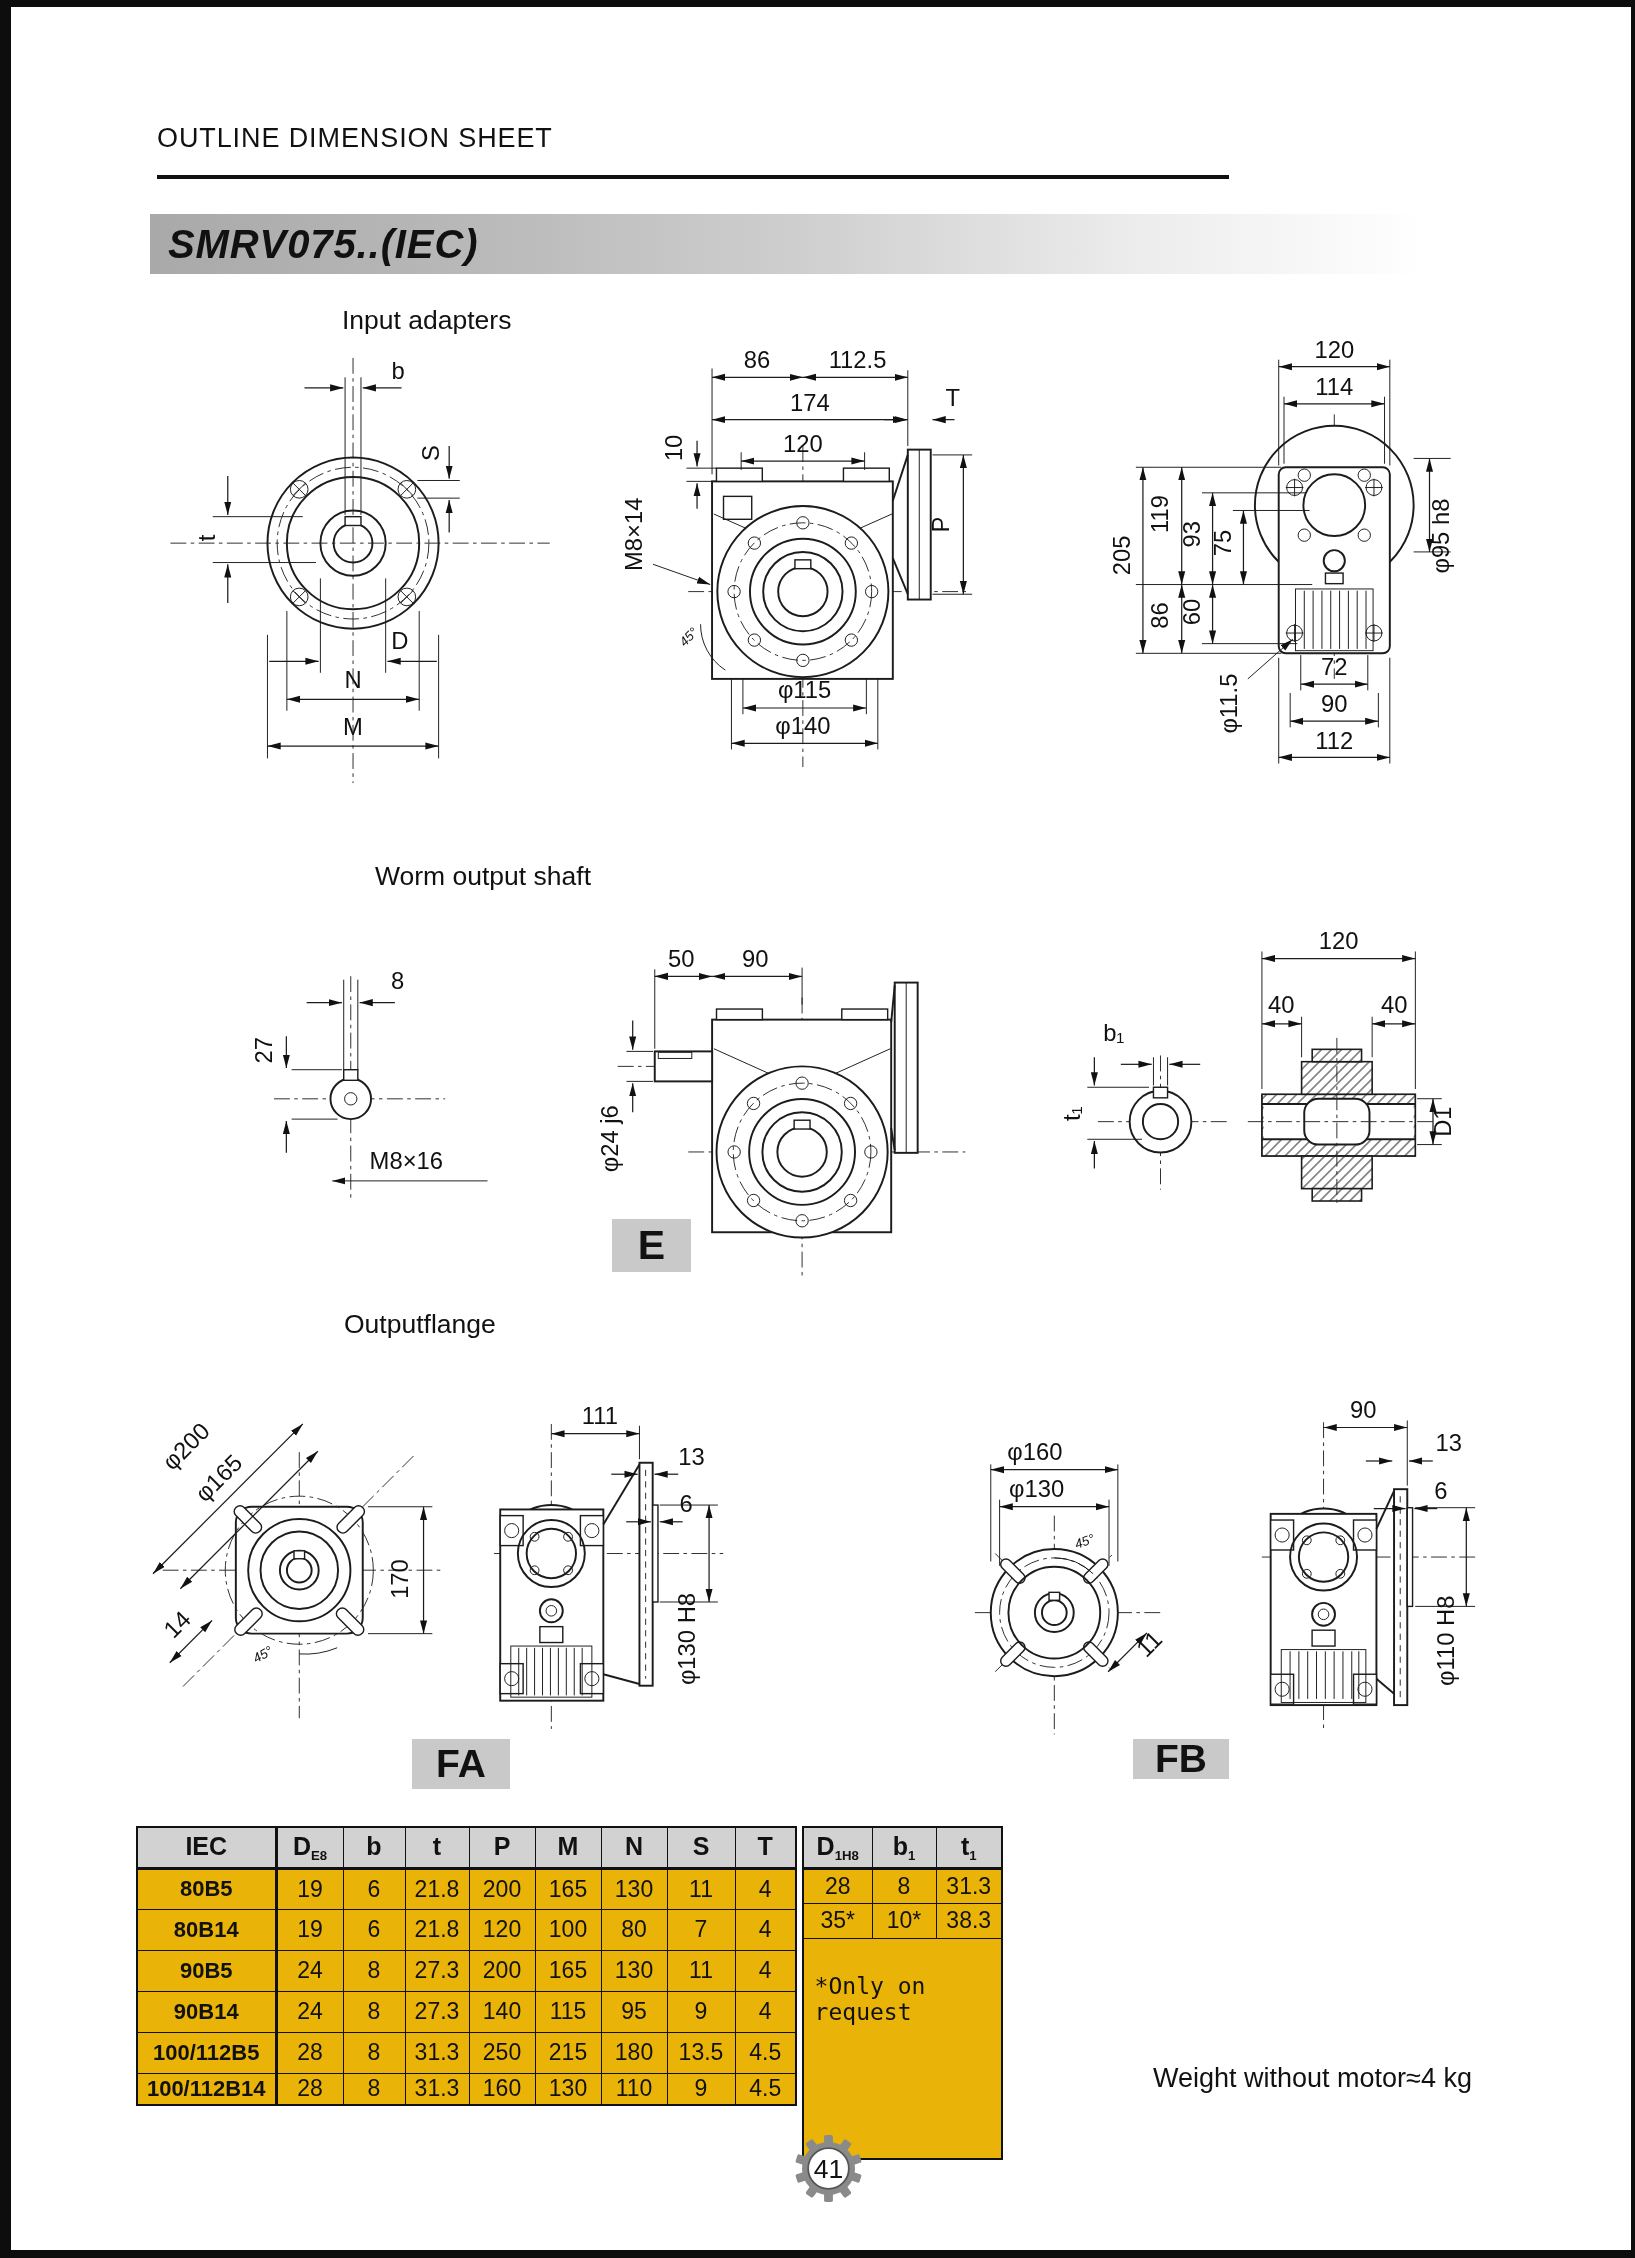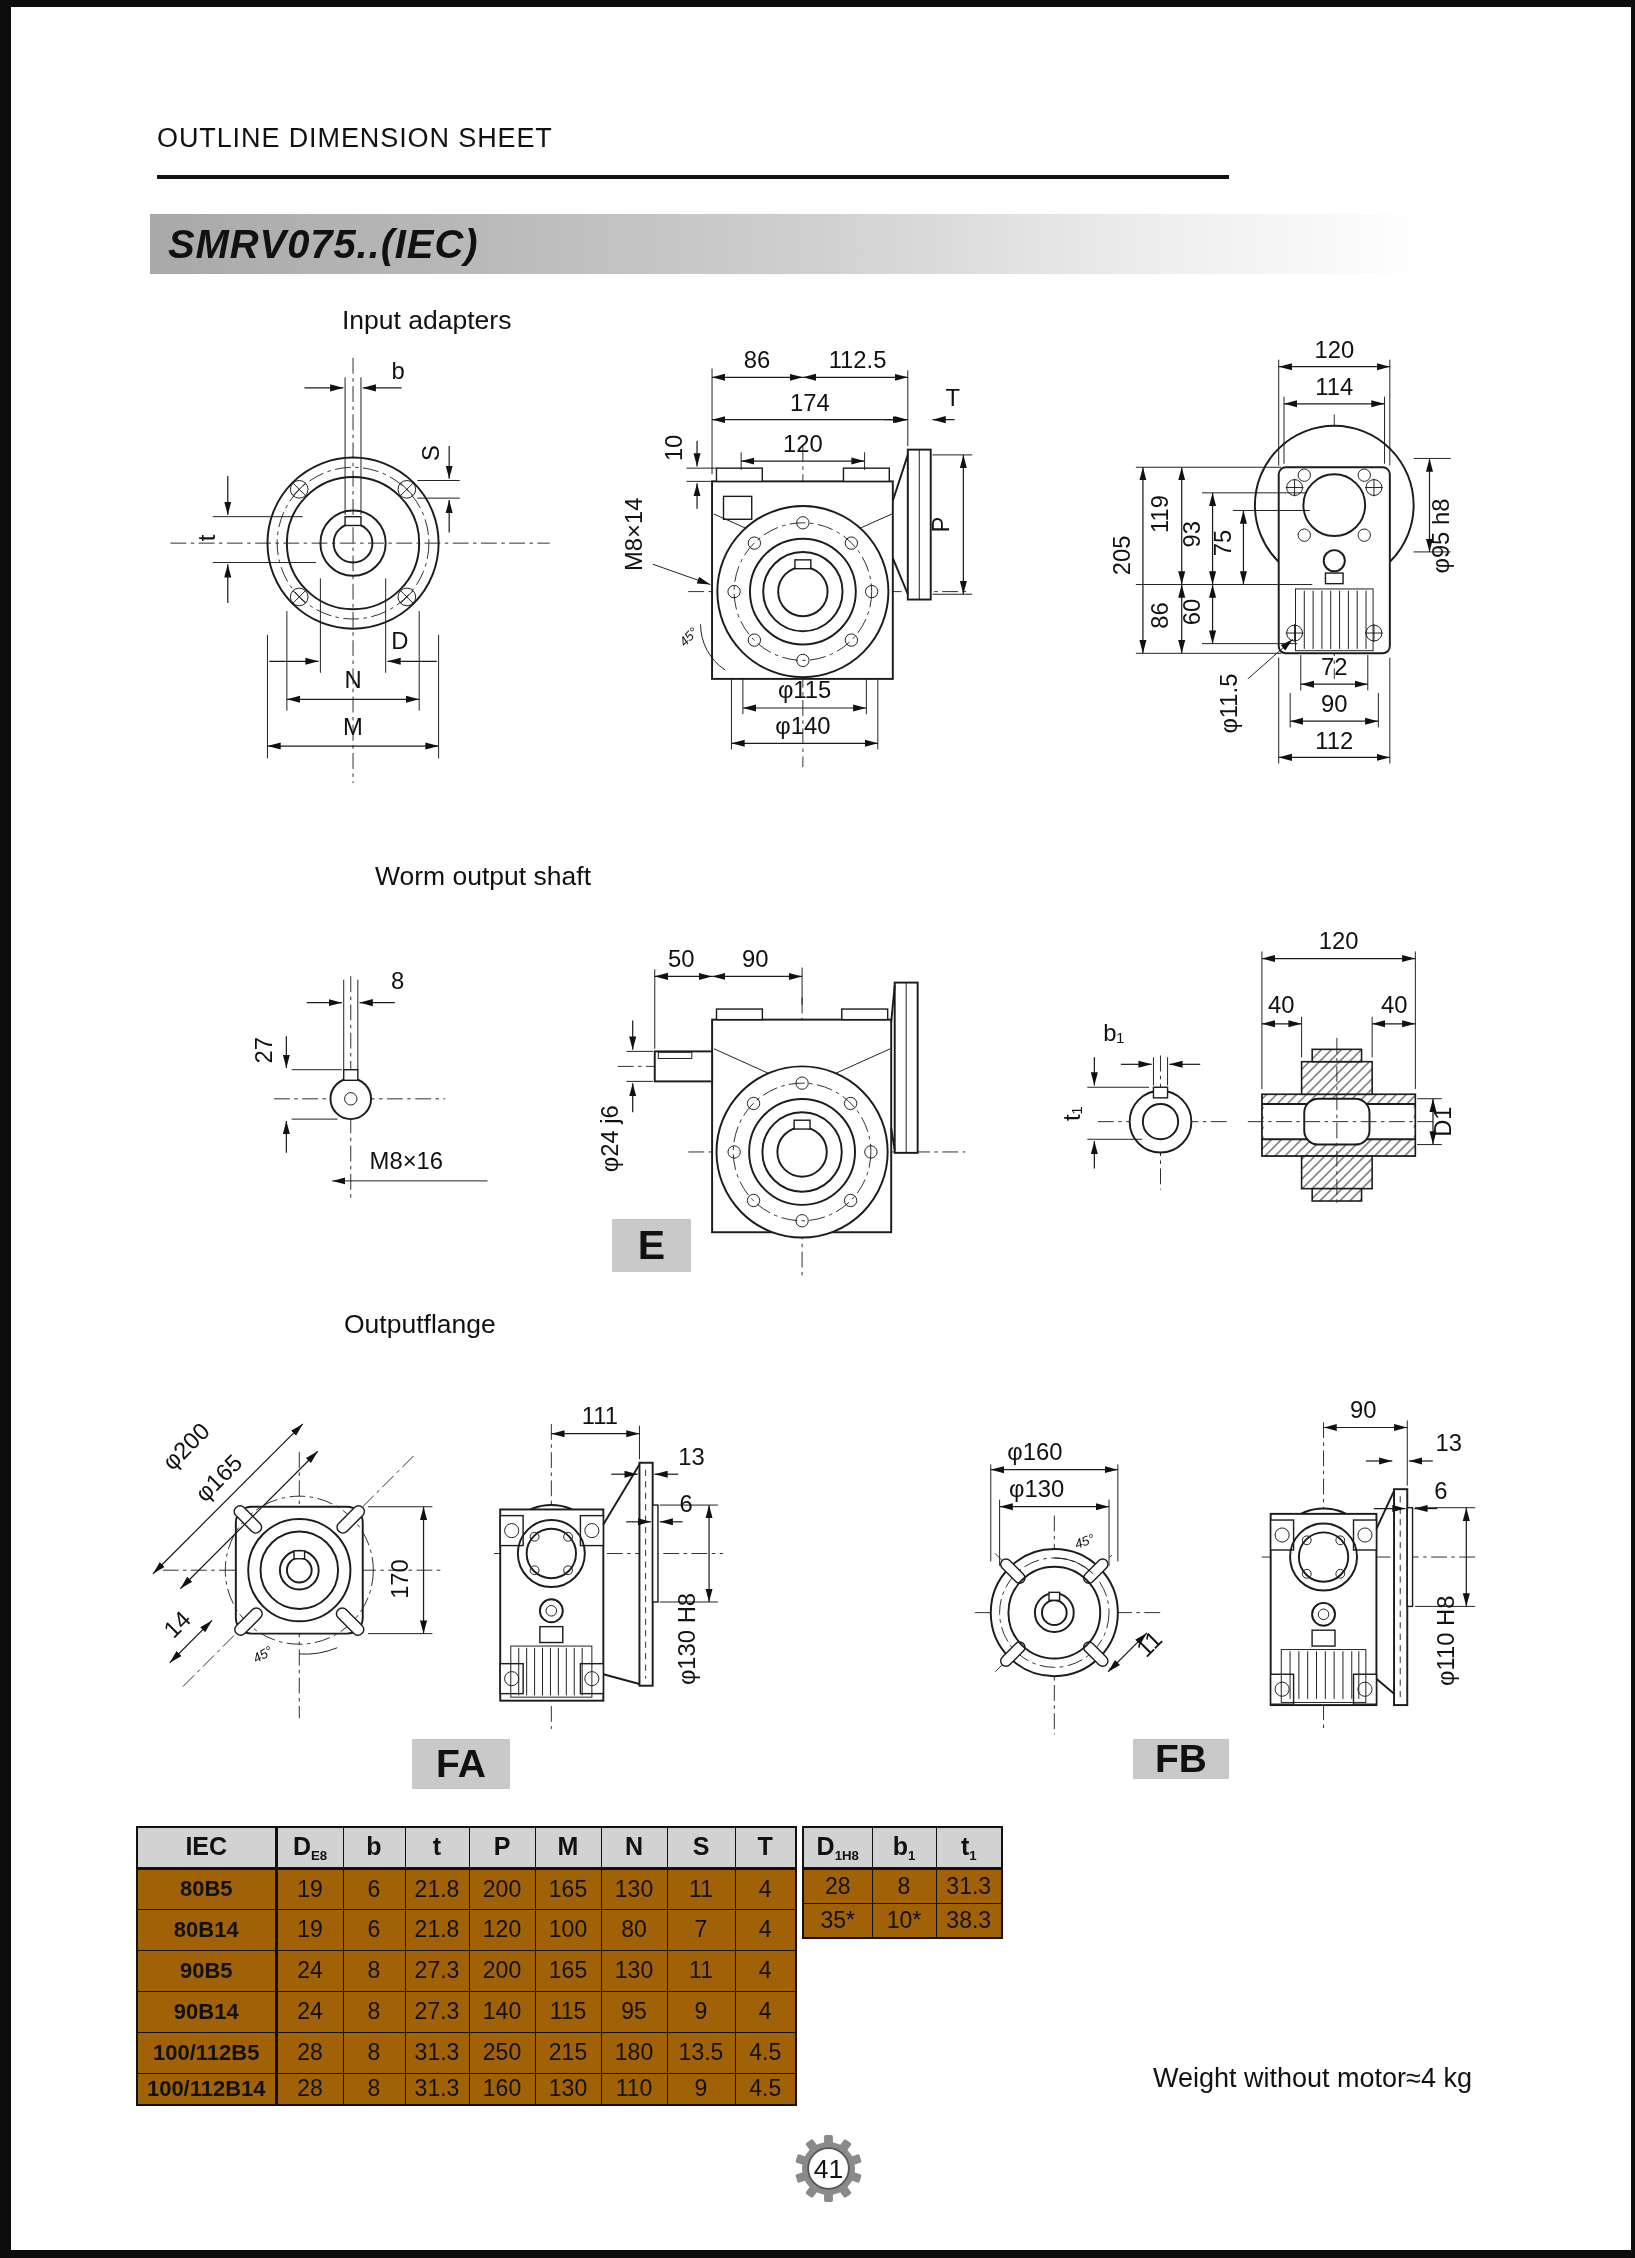--- a/index.html
+++ b/index.html
@@ -21,21 +21,21 @@
   svg .fw{fill:#fff;stroke:#1c1c1c;stroke-width:2.2;}
   svg .fwt{fill:#fff;stroke:#1c1c1c;stroke-width:1.6;}
   svg .tn{stroke:#1c1c1c;stroke-width:1.1;fill:none;}
   svg .cl{stroke:#2a2a2a;stroke-width:1.1;fill:none;stroke-dasharray:18 5 4 5;}
   svg .dsh{stroke:#2a2a2a;stroke-width:1.1;fill:none;stroke-dasharray:7 6;}
   svg .dl{stroke:#1c1c1c;stroke-width:1.4;fill:none;}
   svg .ht{fill:url(#hat);stroke:#1c1c1c;stroke-width:1.8;}
   svg text.dt{font-family:"Liberation Sans",sans-serif;font-size:27px;fill:#111;}
   svg text.sm{font-size:15px;font-style:italic;}
   
-  table.tbl{border-collapse:collapse;table-layout:fixed;position:absolute;background:#a16207;}
+  table.tbl{border-collapse:collapse;table-layout:fixed;position:absolute;background:#eab308;}
   table.tbl td,table.tbl th{border:1.8px solid #111;text-align:center;vertical-align:middle;
       font-size:23px;padding:0;overflow:hidden;}
   table.tbl th{background:#d2d2d2;font-size:25px;}
   table.tbl td.lead{font-weight:bold;font-size:22px;}
   #tblL{left:125px;top:1819px;width:660px;border:2.6px solid #111;}
   #tblL th{border-bottom:3.5px solid #111;}
   #tblL th:first-child,#tblL td:first-child{border-right:3.5px solid #111;}
   #tblR{left:791px;top:1819px;width:199px;border:2.6px solid #111;}
   #tblR th{border-bottom:3.5px solid #111;}
   .sub{font-size:13.2px;vertical-align:-5.3px;}
@@ -680,20 +680,23 @@
     <tr style="height:35px">
       <td>28</td>
           <td>8</td>
           <td>31.3</td>
     </tr>
     <tr style="height:35px">
       <td>35*</td>
           <td>10*</td>
           <td>38.3</td>
     </tr>
+    <tr style="height:221px">
+      <td class="note" colspan="3"><span>*Only on request</span></td>
+    </tr>
   </tbody>
     </table>
 
   <div id="weight" class="abs">Weight without motor≈4 kg</div>
 
   <svg id="pageno" class="abs" viewBox="0 0 78 80">
     <g fill="#8a8a8a">
       <g transform="translate(39,40)">
         <g>
             <rect x="-5" y="-38" width="10" height="12" rx="2"></rect>

